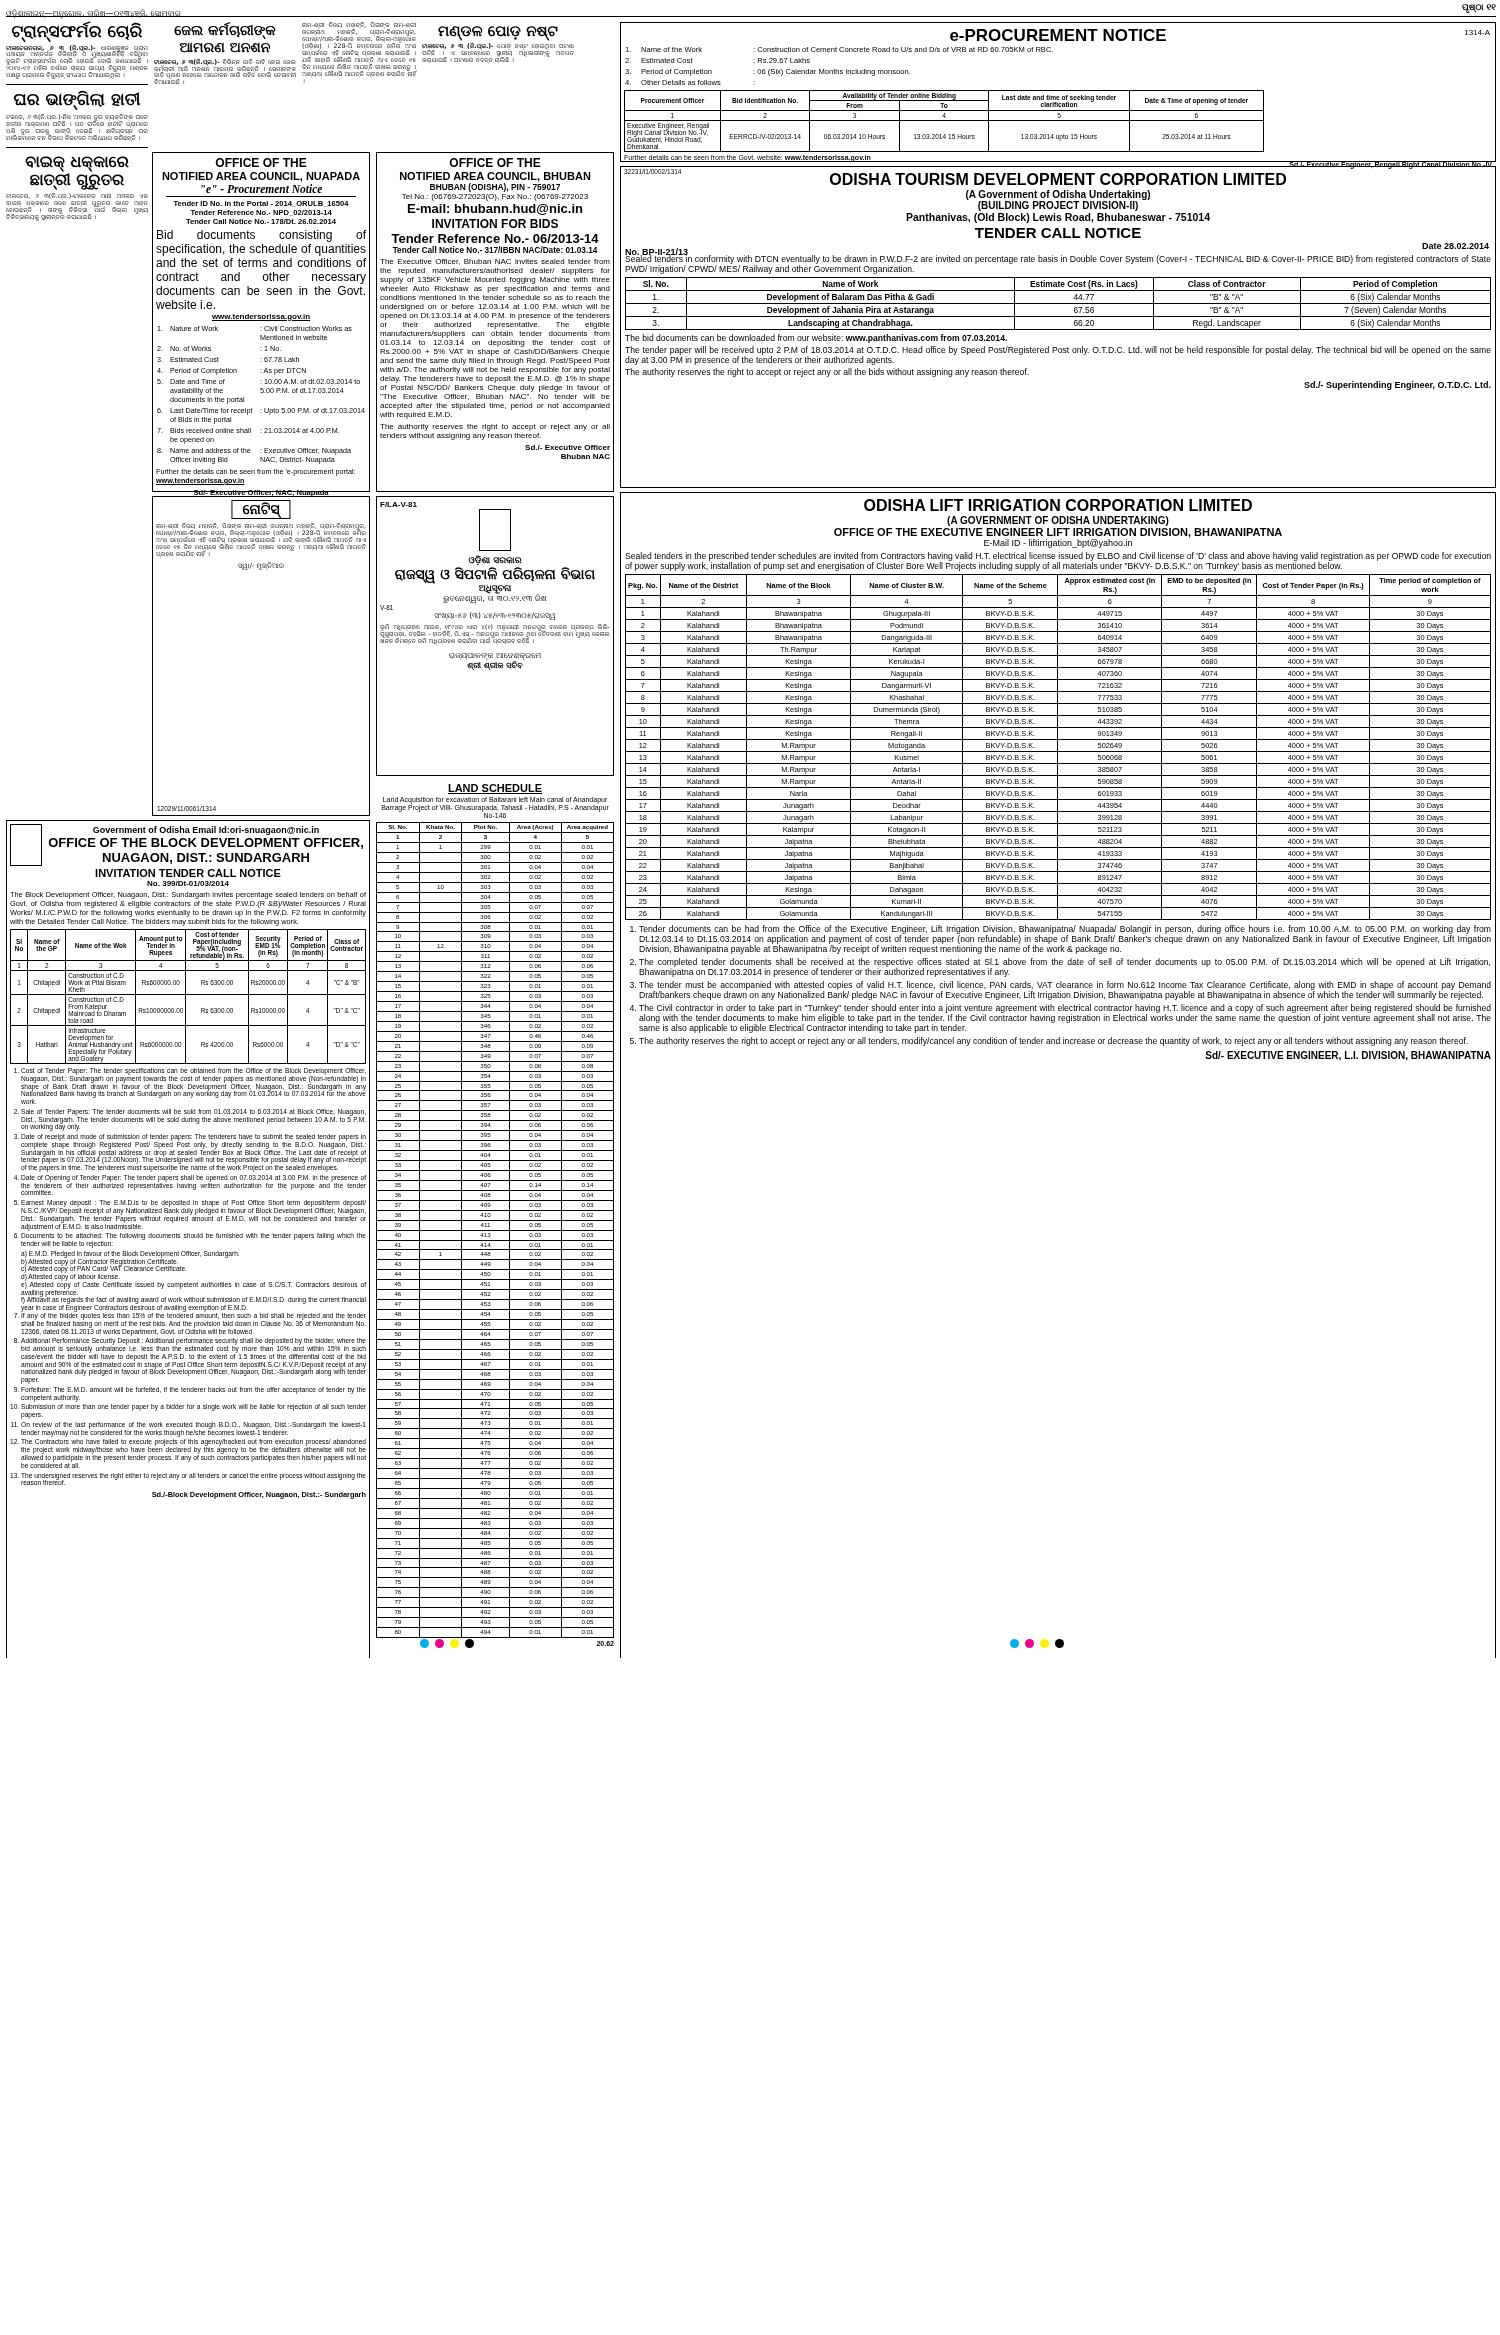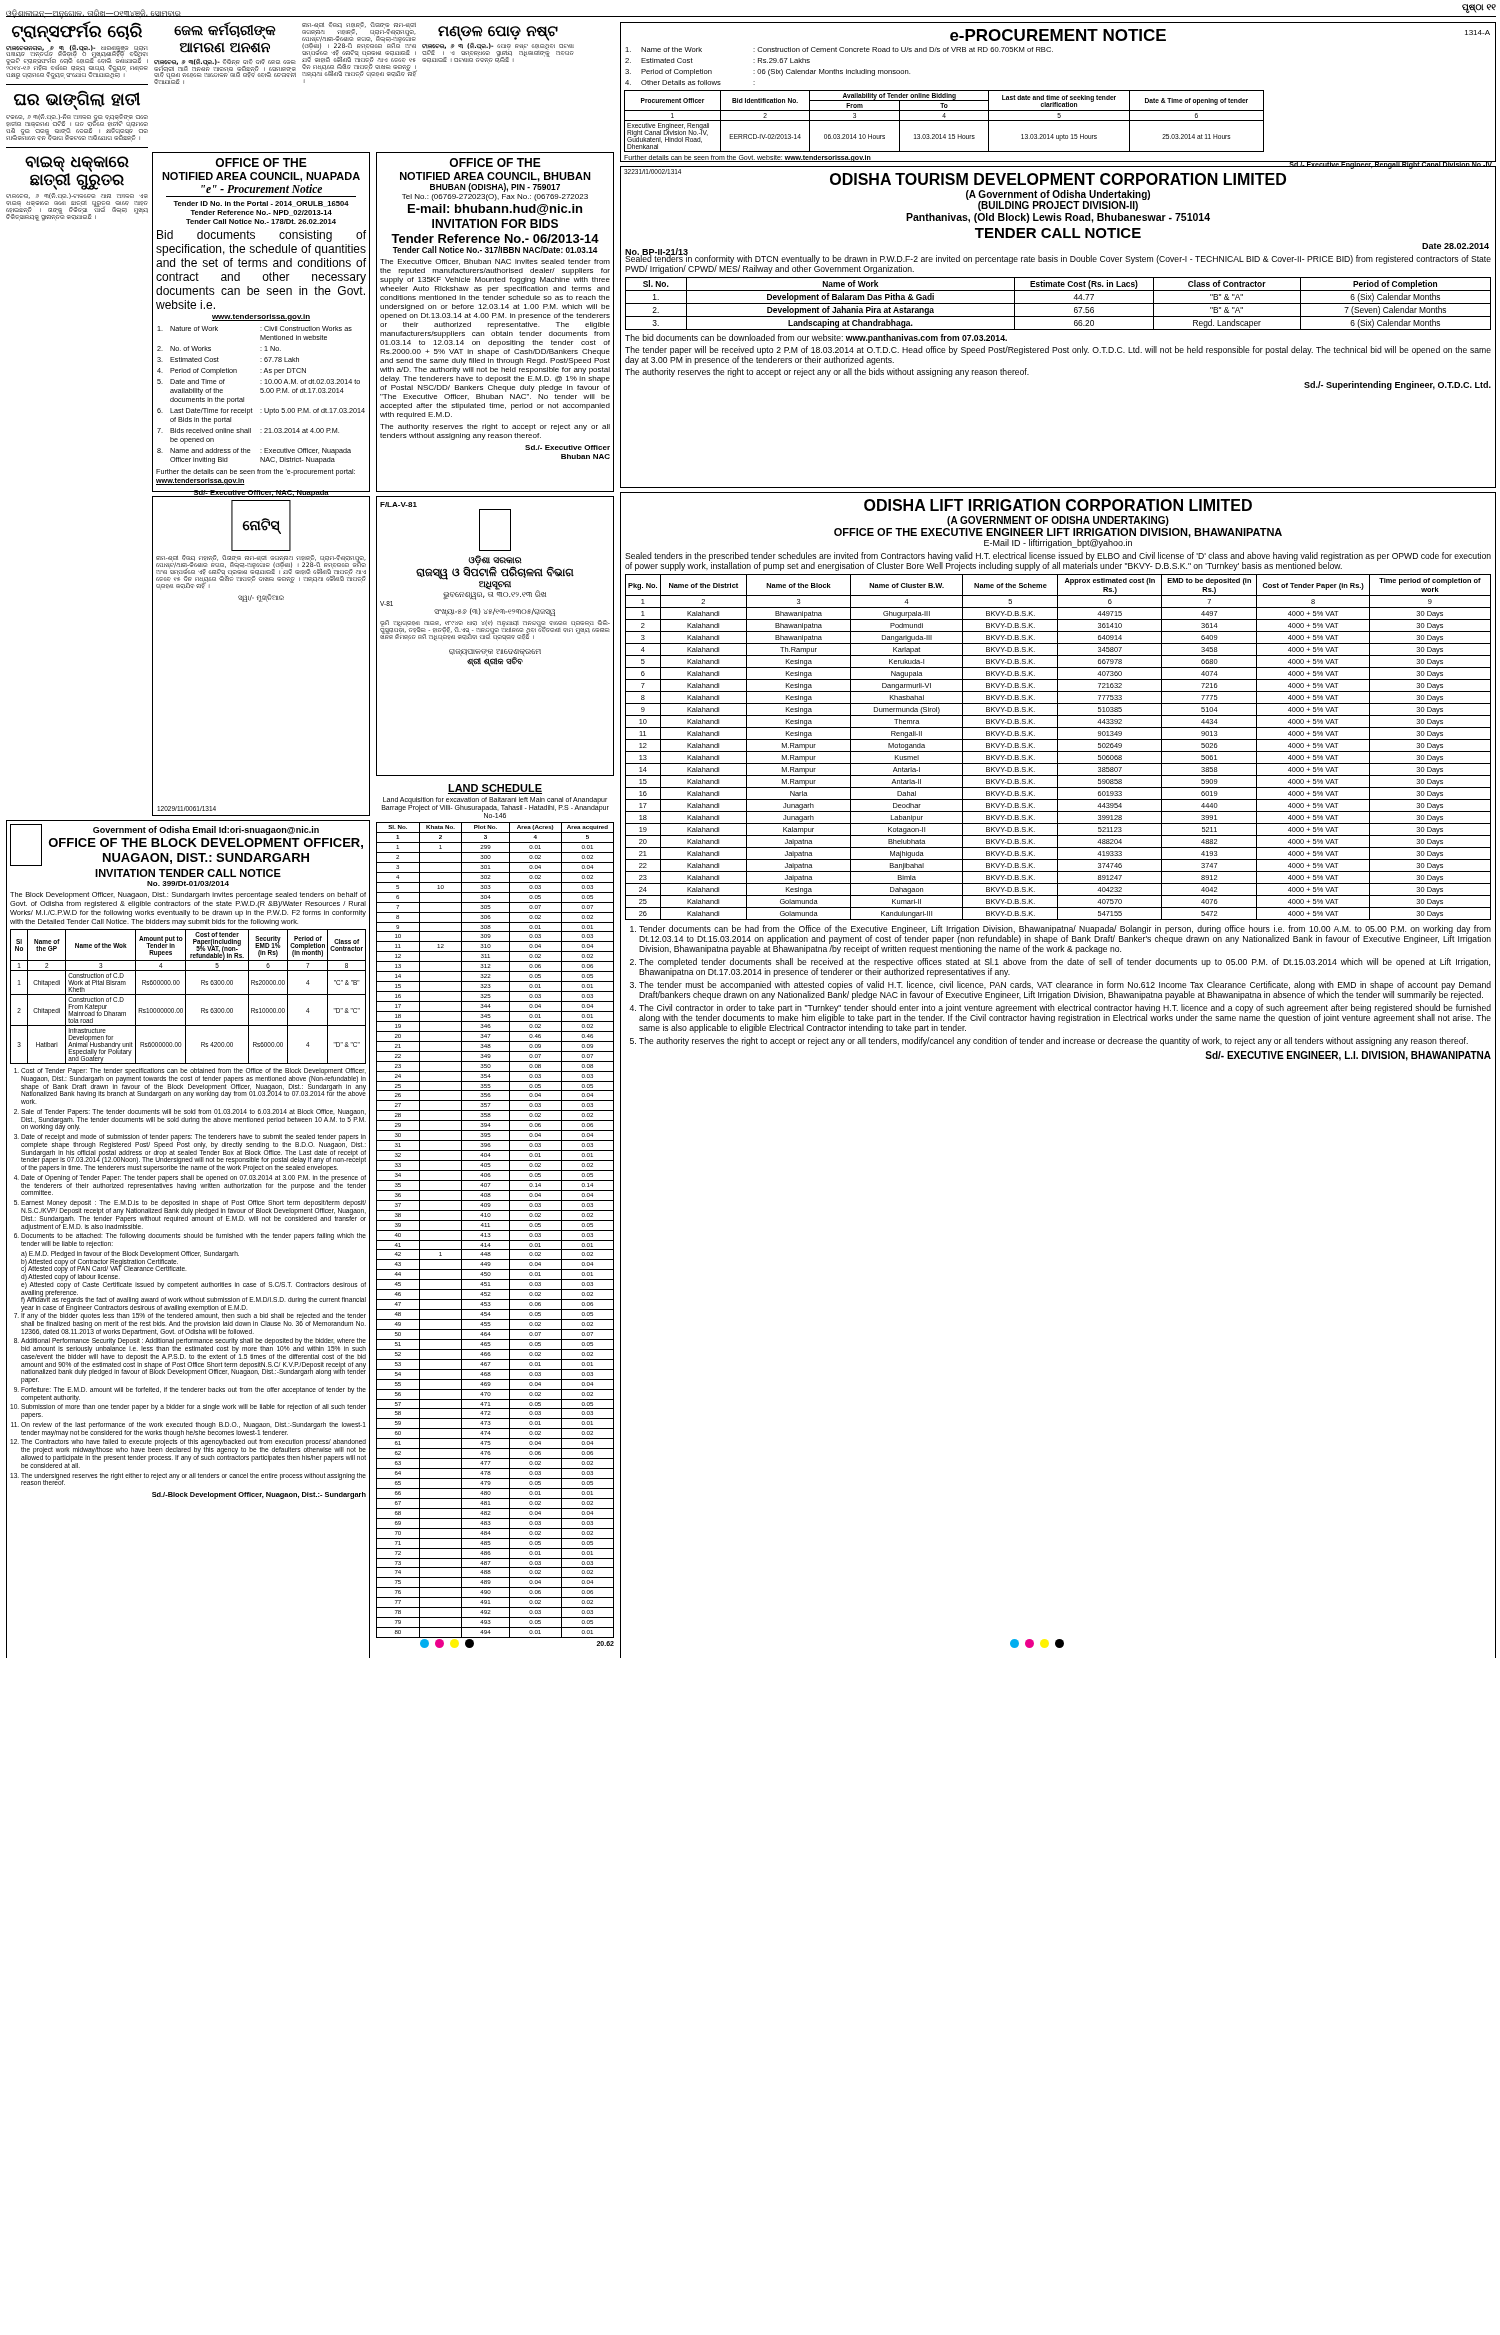--- a/index.html
+++ b/index.html
@@ -110,21 +110,21 @@
             <td style="vertical-align:top;">Name and address of the Officer inviting Bid</td>
             <td style="vertical-align:top;">: <span>Executive Officer, Nuapada NAC, District- Nuapada</span></td>
           </tr>
     </tbody>
       </table>
     <div class="sans" style="font-size:7.2px;margin-top:2px;"><span>Further the details can be seen from the 'e-procurement portal:</span> <span class="b underline">www.tendersorissa.gov.in</span></div>
     <div class="ctr b sans" style="font-size:7.6px;margin-top:3px;">Sd/- Executive Officer, NAC, Nuapada</div>
   </div>
 
   <div class="col box" style="left:152px;top:496px;width:218px;height:320px;padding:3px;">
-    <div class="ctr odia b" style="font-size:14px;border:1px solid #000;display:inline-block;padding:16px 10px;position:relative;left:50%;transform:translateX(-50%);">ନୋଟିସ୍</div>
+    <div class="ctr odia b" style="font-size:14px;border:1px solid #000;display:inline-block;padding:0 10px;position:relative;left:50%;transform:translateX(-50%);">ନୋଟିସ୍</div>
     <div class="odia jst tiny" style="margin-top:4px;">ନାମ-ଶ୍ରୀ ବିଜୟ ମହାନ୍ତି, ପିତାଙ୍କ ନାମ-ଶ୍ରୀ ଜଗନ୍ନାଥ ମହାନ୍ତି, ଗ୍ରାମ-ବିଶ୍ରାମପୁର, ପୋଷ୍ଟ/ଥାନା-କିଶୋର ନଗର, ଜିଲ୍ଲା-ଅନୁଗୋଳ (ଓଡ଼ିଶା) । 228-ପି ନମ୍ବରରେ ଜମିର ଅଂଶ ସମ୍ପର୍କରେ ଏହି ନୋଟିସ୍ ପ୍ରକାଶ କରାଯାଉଛି । ଯଦି କାହାରି କୌଣସି ଆପତ୍ତି ଥାଏ ତେବେ ୧୫ ଦିନ ମଧ୍ୟରେ ଲିଖିତ ଆପତ୍ତି ଦାଖଲ କରନ୍ତୁ । ଅନ୍ୟଥା କୌଣସି ଆପତ୍ତି ଗ୍ରହଣ କରାଯିବ ନାହିଁ ।</div>
     <div class="ctr odia" style="font-size:7px;margin-top:4px;">ସ୍ୱା/- ମୁଖ୍ତିଆର</div>
     <div class="sans" style="font-size:6.5px;position:absolute;bottom:3px;left:4px;">12029/11/0061/1314</div>
   </div>
 
   <div class="col box" style="left:376px;top:152px;width:238px;height:340px;padding:3px;">
     <div class="ctr b sans" style="font-size:12px;">OFFICE OF THE</div>
     <div class="ctr b sans" style="font-size:11px;">NOTIFIED AREA COUNCIL, BHUBAN</div>
     <div class="ctr b sans" style="font-size:8.4px;">BHUBAN (ODISHA), PIN - 759017</div>
     <div class="ctr sans" style="font-size:8px;">Tel No.: (06769-272023(O), Fax No.: (06769-272023</div>
@@ -135,21 +135,21 @@
     <div class="jst sans" style="font-size:8px;margin-top:2px;">The Executive Officer, Bhuban NAC invites sealed tender from the reputed manufacturers/authorised dealer/ suppliers for supply of 135KF Vehicle Mounted fogging Machine with three wheeler Auto Rickshaw as per specification and terms and conditions mentioned in the tender schedule so as to reach the undersigned on or before 12.03.14 at 1.00 P.M. which will be opened on Dt.13.03.14 at 4.00 P.M. in presence of the tenderers or their authorized representative. The eligible manufacturers/suppliers can obtain tender documents from 01.03.14 to 12.03.14 on depositing the tender cost of Rs.2000.00 + 5% VAT in shape of Cash/DD/Bankers Cheque and send the same duly filled in through Regd. Post/Speed Post with a/D. The authority will not be held responsible for any postal delay. The tenderers have to deposit the E.M.D. @ 1% in shape of Postal NSC/DD/ Bankers Cheque duly pledge in favour of "The Executive Officer, Bhuban NAC". No tender will be accepted after the stipulated time, period or not accompanied with required E.M.D.</div>
     <div class="jst sans" style="font-size:8px;margin-top:3px;">The authority reserves the right to accept or reject any or all tenders without assigning any reason thereof.</div>
     <div class="b sans" style="font-size:8px;text-align:right;margin-top:3px;">Sd./- Executive Officer</div>
     <div class="b sans" style="font-size:8px;text-align:right;">Bhuban NAC</div>
   </div>
 
   <div class="col box" style="left:376px;top:496px;width:238px;height:280px;padding:3px;">
     <div class="sans b" style="font-size:8px;">F/LA-V-81</div>
     <div class="ctr"><span class="emblem"></span></div>
     <div class="ctr odia b" style="font-size:9px;">ଓଡ଼ିଶା ସରକାର</div>
-    <div class="ctr odia b" style="font-size:11px;">ରାଜସ୍ୱ ଓ ସିପଟାଳି ପରିଚାଳନା ବିଭାଗ</div>
+    <div class="ctr odia b" style="font-size:14px;">ରାଜସ୍ୱ ଓ ସିପଟାଳି ପରିଚାଳନା ବିଭାଗ</div>
     <div class="ctr odia b" style="font-size:9px;">ଅଧିସୂଚନା</div>
     <div class="ctr odia" style="font-size:8px;">ଭୁବନେଶ୍ୱର, ତା ୩୦.୧୨.୧୩ ରିଖ</div>
     <div class="sans" style="font-size:6.5px;">V-81</div>
     <div class="ctr odia" style="font-size:7.5px;">ସଂଖ୍ୟା-୫୬ (୩) ୪୫/୧୩-୧୨୩୦୫/ରାଜସ୍ୱ</div>
     <div class="odia jst tiny" style="margin-top:3px;">ଭୂମି ଅଧିଗ୍ରହଣ ଆଇନ, ୧୮୯୪ର ଧାରା ୪(୧) ଅନୁଯାୟୀ ଅନନ୍ଦପୁର ବାରେଜ ପ୍ରକଳ୍ପ ଭିଲି-ଘୁସୁରାପଡ଼ା, ତହସିଲ - ହାତଡ଼ିହି, ପି.ଏସ୍ - ଅନନ୍ଦପୁର ଅଧୀନରେ ଥିବା ବୈତରଣୀ ବାମ ମୁଖ୍ୟ କେନାଲ ଖନନ ନିମନ୍ତେ ଜମି ଅଧିଗ୍ରହଣ କରାଯିବା ପାଇଁ ପ୍ରସ୍ତାବ ରହିଛି ।</div>
     <div class="ctr odia" style="font-size:8px;margin-top:6px;">ରାଜ୍ୟପାଳଙ୍କ ଆଦେଶକ୍ରମେ</div>
     <div class="ctr odia b" style="font-size:8px;">ଶ୍ରୀ ଶ୍ରୀକ ସଚିବ</div>
   </div>
 
   <div class="col" style="left:376px;top:782px;width:238px;height:1505px;">

